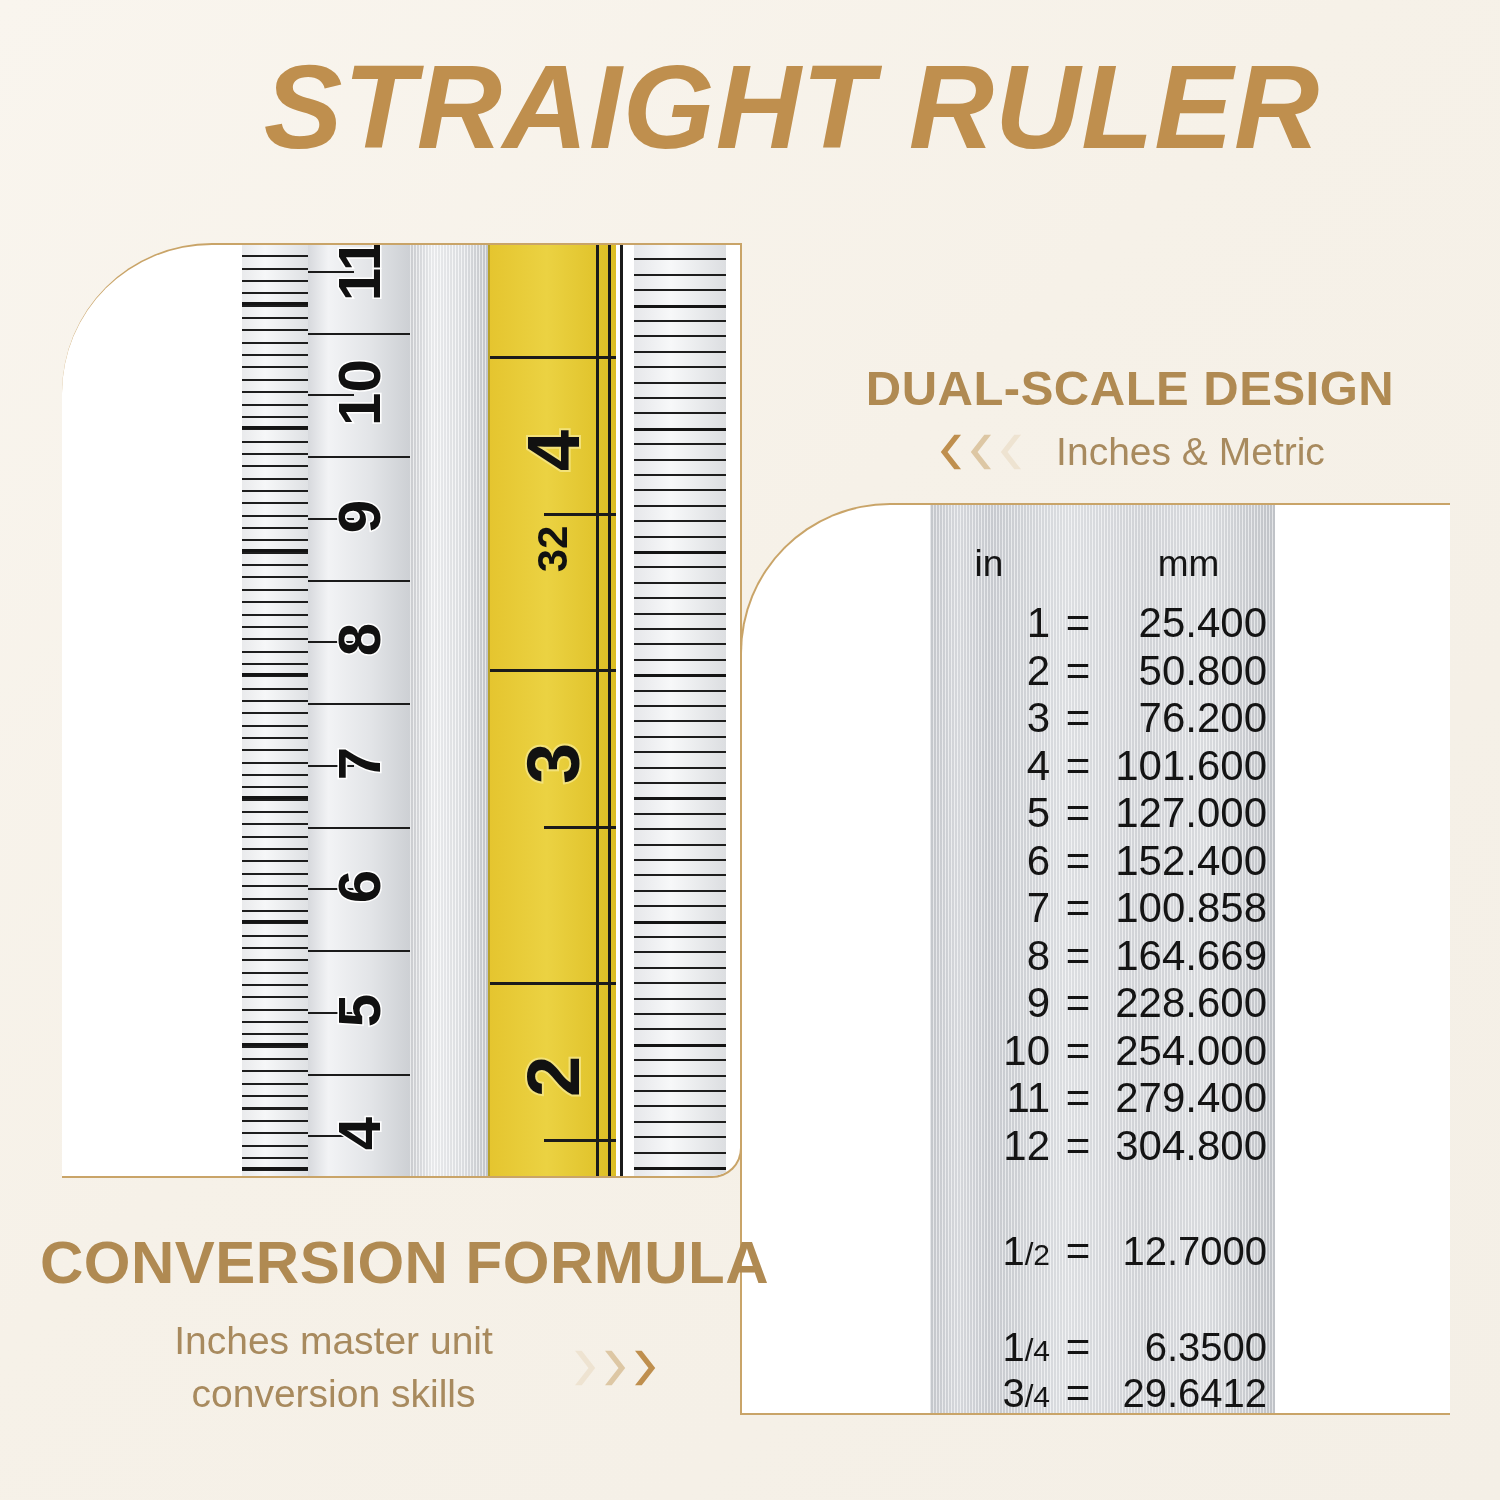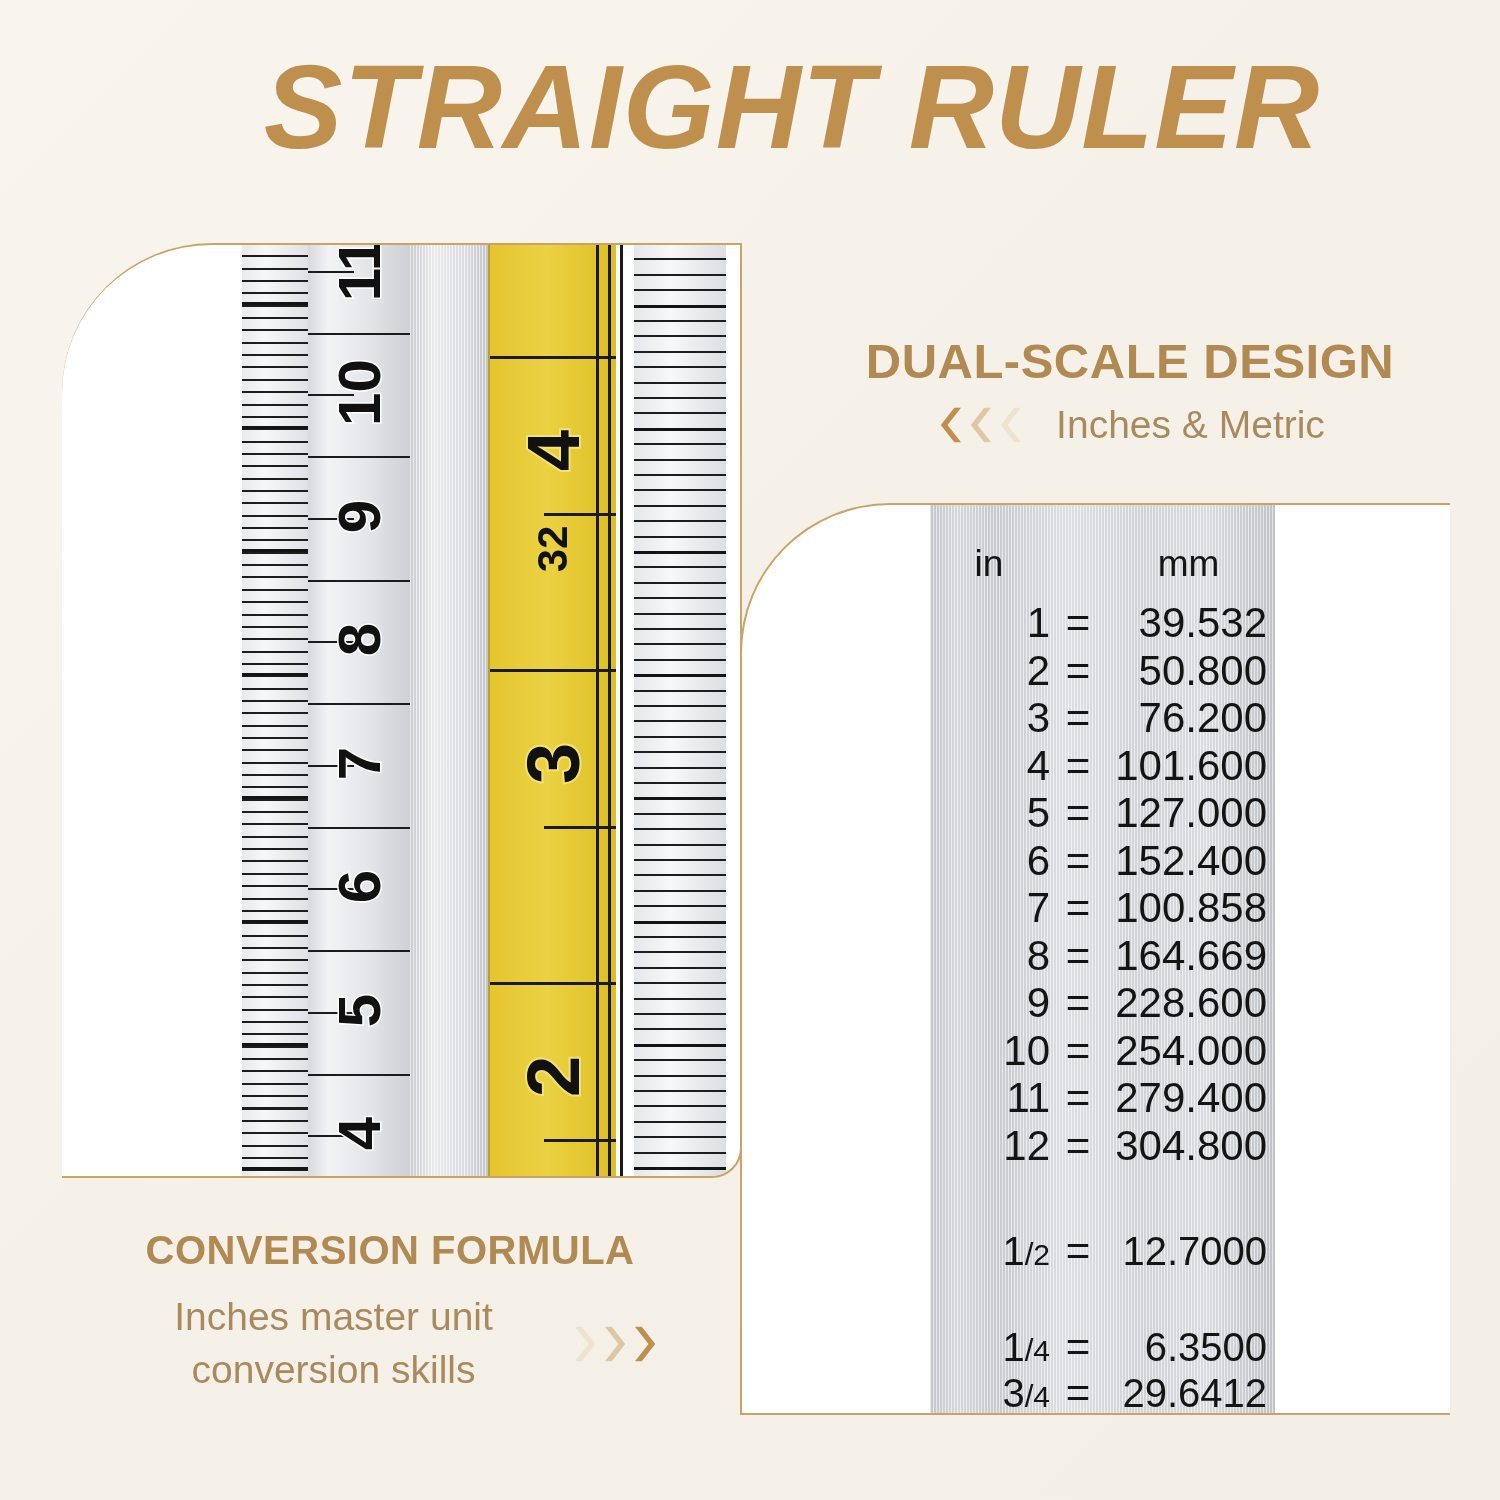--- a/index.html
+++ b/index.html
@@ -242,21 +242,21 @@
   .frac .c-in {
     font-size: 40px;
   }
   .frac .c-mm { font-size: 40px; }
   .frac .den { font-size: 30px; }
 
   
   .feat { position: absolute; }
   #feat-dual {
     left: 800px;
-    top: 333px;
+    top: 360px;
     width: 660px;
     text-align: center;
   }
   .feat-title {
     font-family: "Liberation Sans", sans-serif;
     font-weight: bold;
     font-size: 49px;
     color: #b08a52;
     letter-spacing: 0.5px;
     white-space: nowrap;
@@ -275,21 +275,21 @@
     justify-content: center;
     gap: 34px;
   }
 
   #feat-conv {
     left: 40px;
     top: 1228px;
     width: 700px;
     text-align: center;
   }
-  #feat-conv .feat-title { font-size: 40px; }
+  #feat-conv .feat-title { font-size: 60px; }
   #conv-row {
     margin-top: 18px;
     display: flex;
     align-items: center;
     justify-content: center;
     gap: 26px;
   }
   #conv-sub {
     font-family: "Liberation Sans", sans-serif;
     font-size: 39px;
@@ -375,21 +375,21 @@
         <div class="cv-head">
           <span class="h-in">in</span>
           <span class="h-eq"></span>
           <span class="h-mm">mm</span>
         </div>
 
         <div id="rows-host">
             <div class="cv-row" style="top: 97px;">
               <span class="c-in">1</span>
               <span class="c-eq">=</span>
-              <span class="c-mm">39.532</span>
+              <span class="c-mm">25.400</span>
             </div>
             <div class="cv-row" style="top: 144.5px;">
               <span class="c-in">2</span>
               <span class="c-eq">=</span>
               <span class="c-mm">50.800</span>
             </div>
             <div class="cv-row" style="top: 192px;">
               <span class="c-in">3</span>
               <span class="c-eq">=</span>
               <span class="c-mm">76.200</span>

